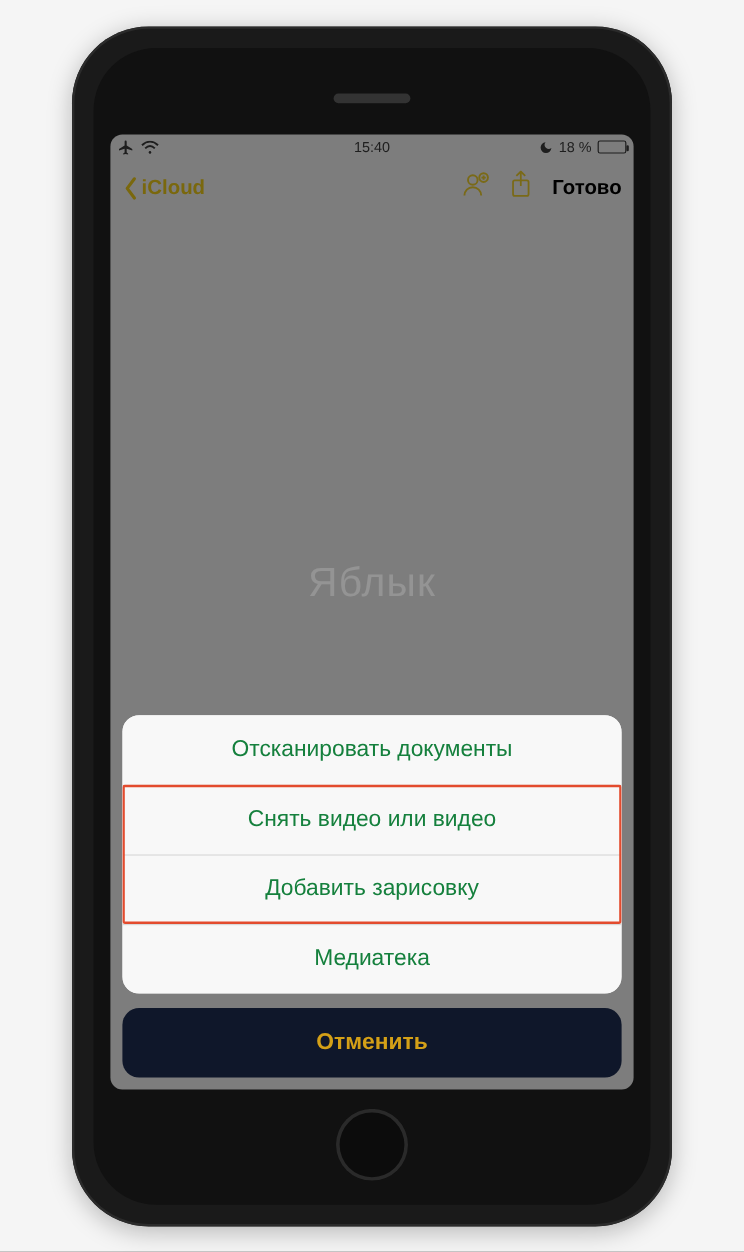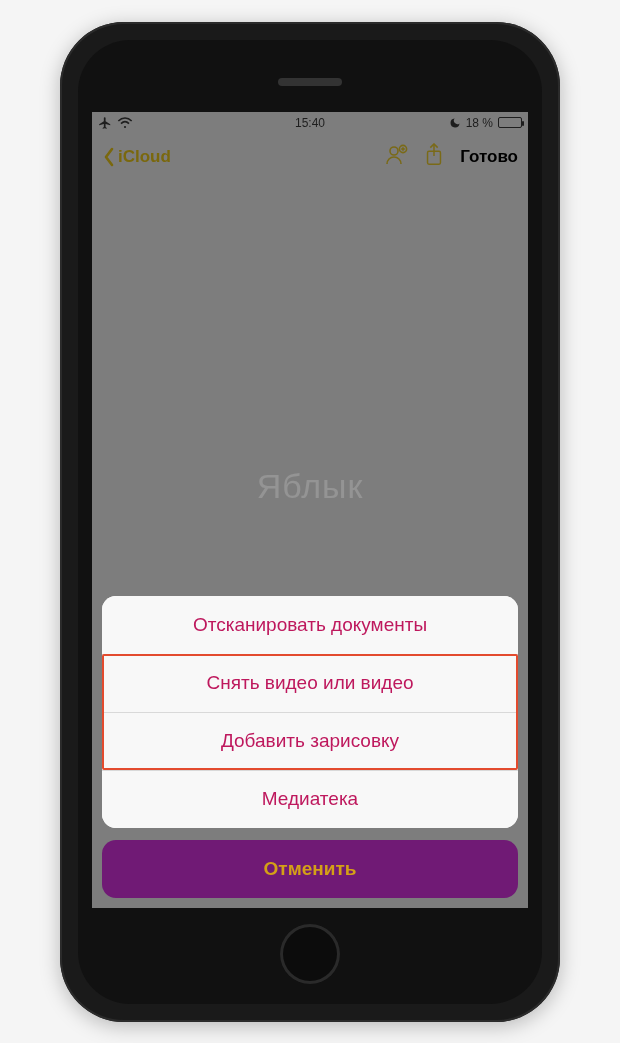--- a/index.html
+++ b/index.html
@@ -49,21 +49,21 @@
       border-radius: 50%;
       background: #0c0c0c;
       box-shadow: inset 0 0 0 3px #2a2a2a;
     }
     .screen {
       width: 100%;
       height: 100%;
       background: #7d7d7d;
       position: relative;
       overflow: hidden;
-      border-radius: 0;
+      border-radius: 10px;
     }
     
     .status-bar {
       height: 22px;
       display: flex;
       align-items: center;
       justify-content: space-between;
       padding: 0 6px;
       font-size: 12px;
       color: #1e1e1e;
@@ -118,32 +118,32 @@
       border-radius: 14px;
       overflow: hidden;
       position: relative;
     }
     .sheet-item {
       height: 58px;
       display: flex;
       align-items: center;
       justify-content: center;
       font-size: 19px;
-      color: #be185d; 
+      color: #15803d; 
       border-top: 1px solid #d9d9d9;
       background: #f8f8f8;
     }
     .sheet-item:first-child { border-top: none; }
     .cancel-group { margin-top: 9px; }
     .cancel-item {
       height: 58px;
       display:flex;align-items:center;justify-content:center;
       font-size: 19px; font-weight: 600;
       color: #d4a017;
-      background: #701a75;
+      background: #0f172a;
       border-radius: 14px;
       margin-top: 12px;
     }
     .highlight-box {
       position: absolute;
       border: 2px solid #e34b2e;
       border-radius: 2px;
       pointer-events: none;
     }
   </style>

